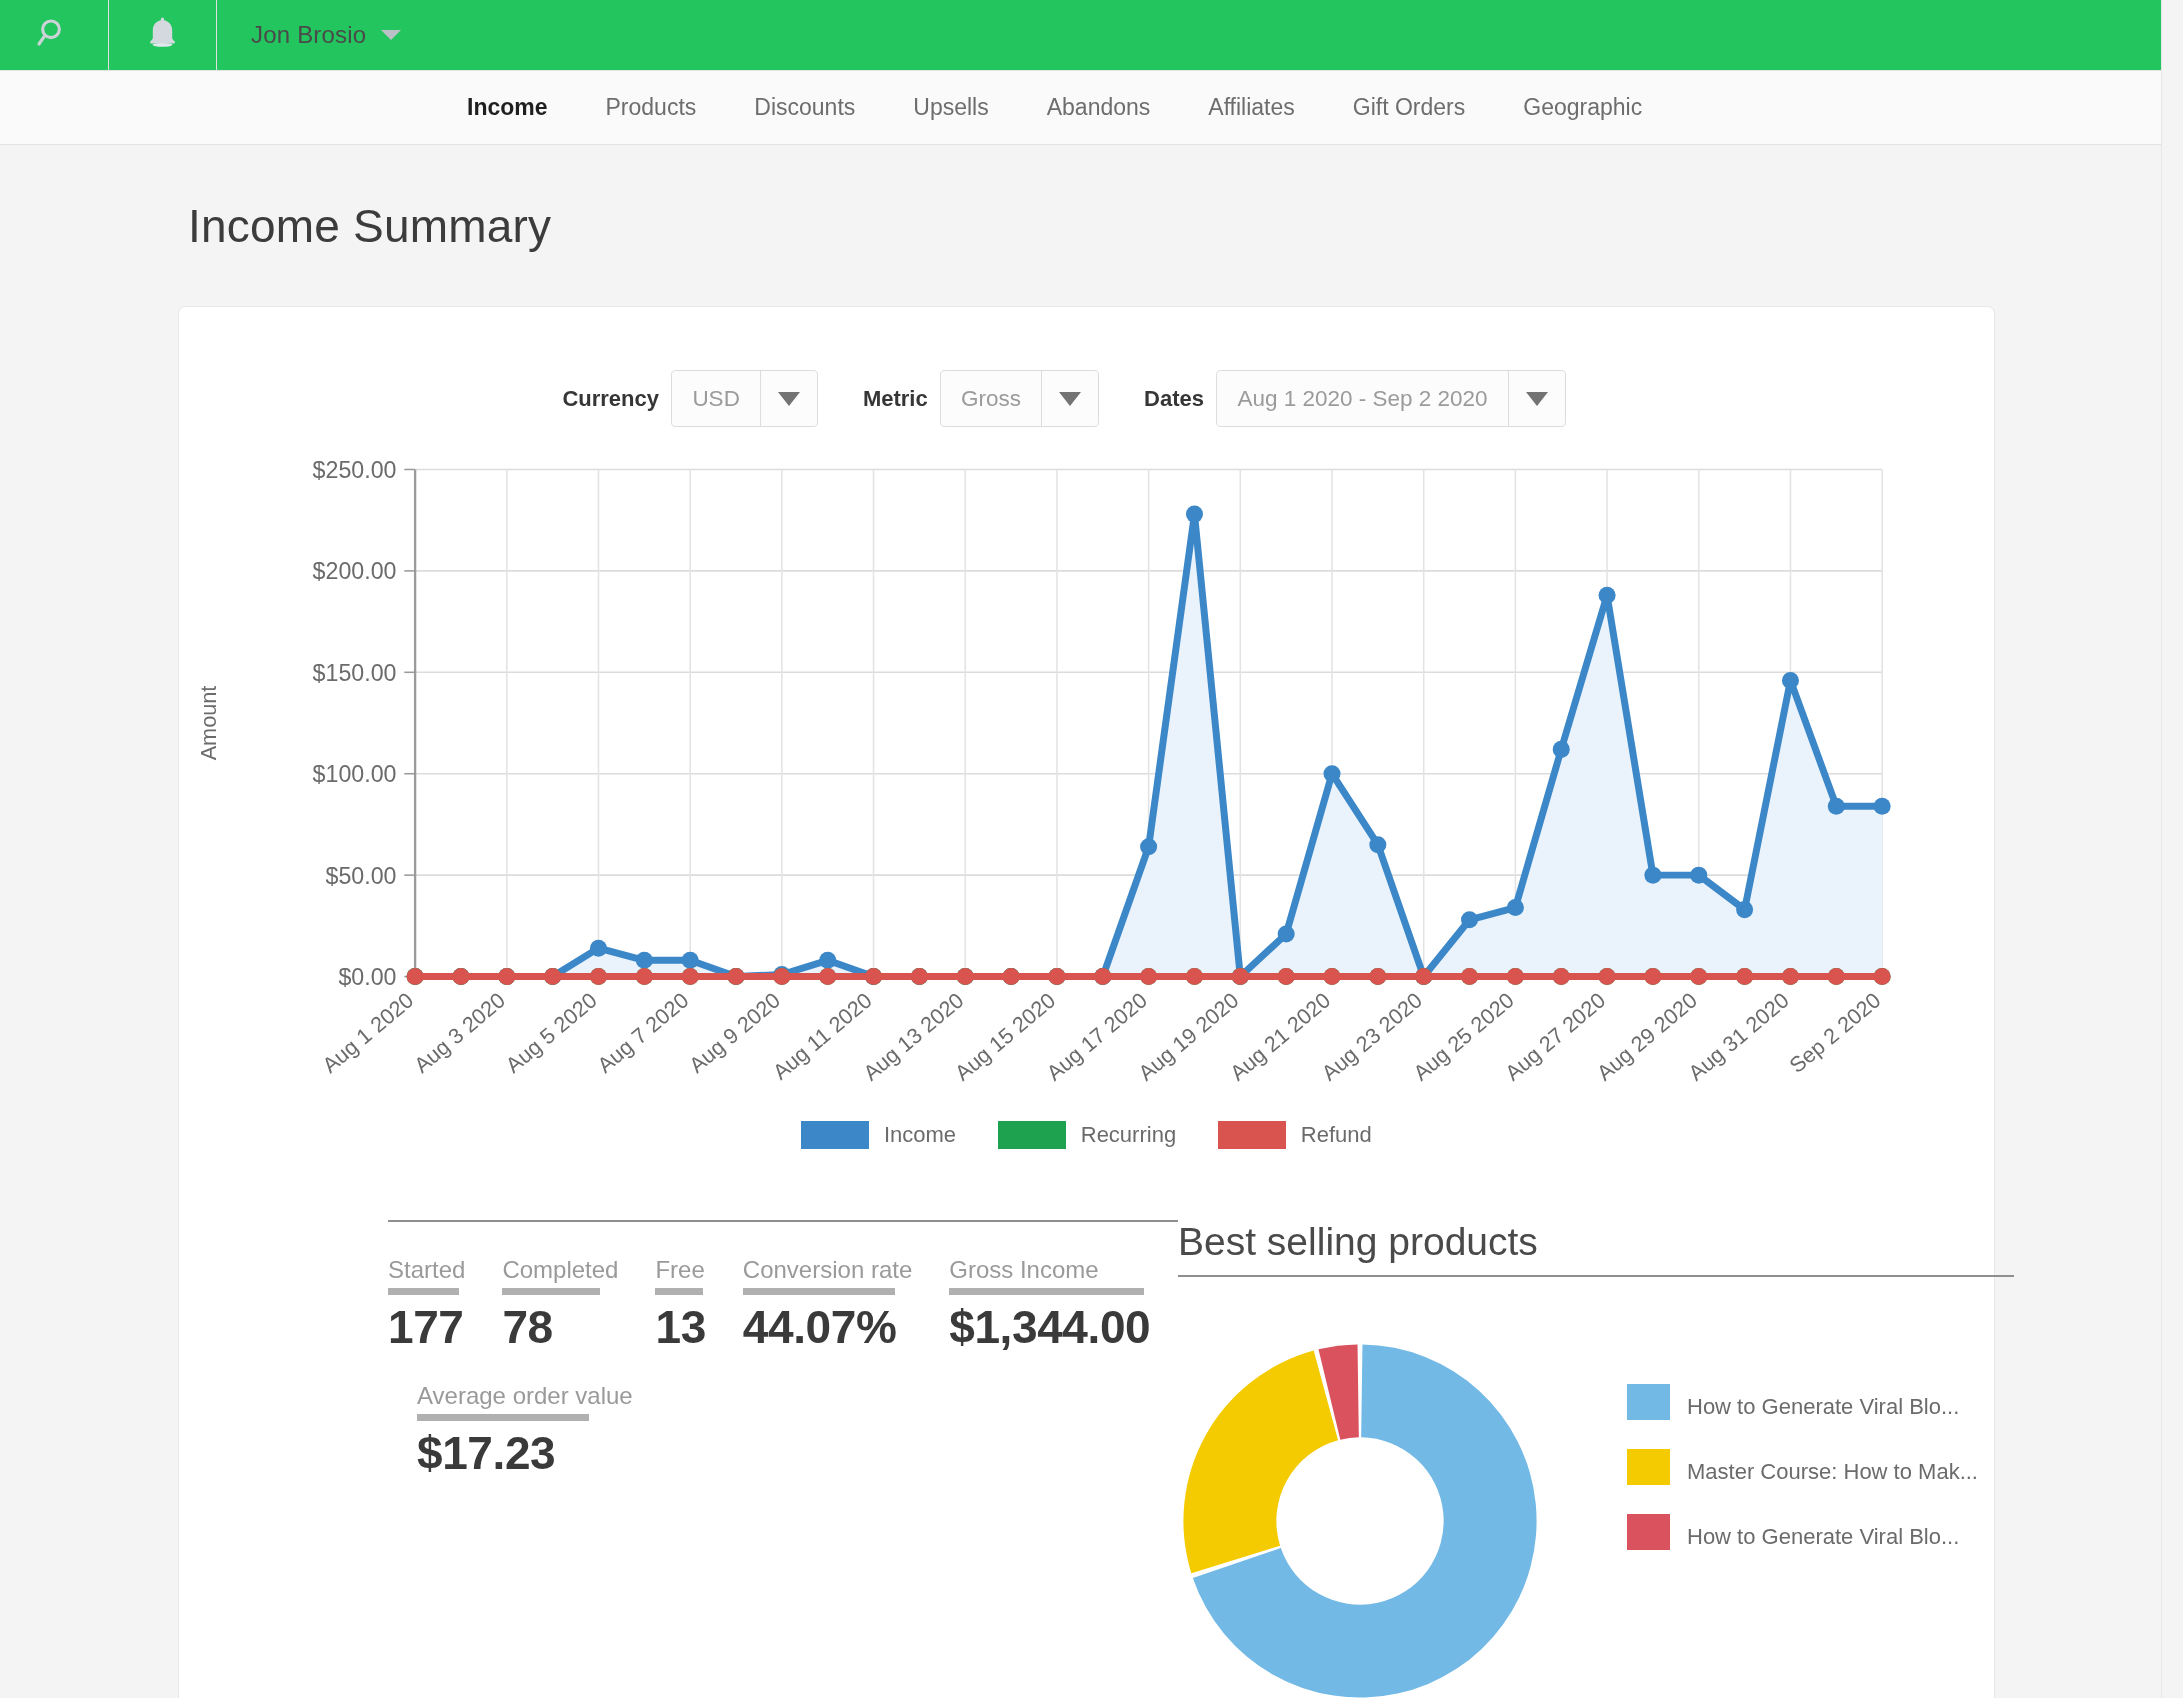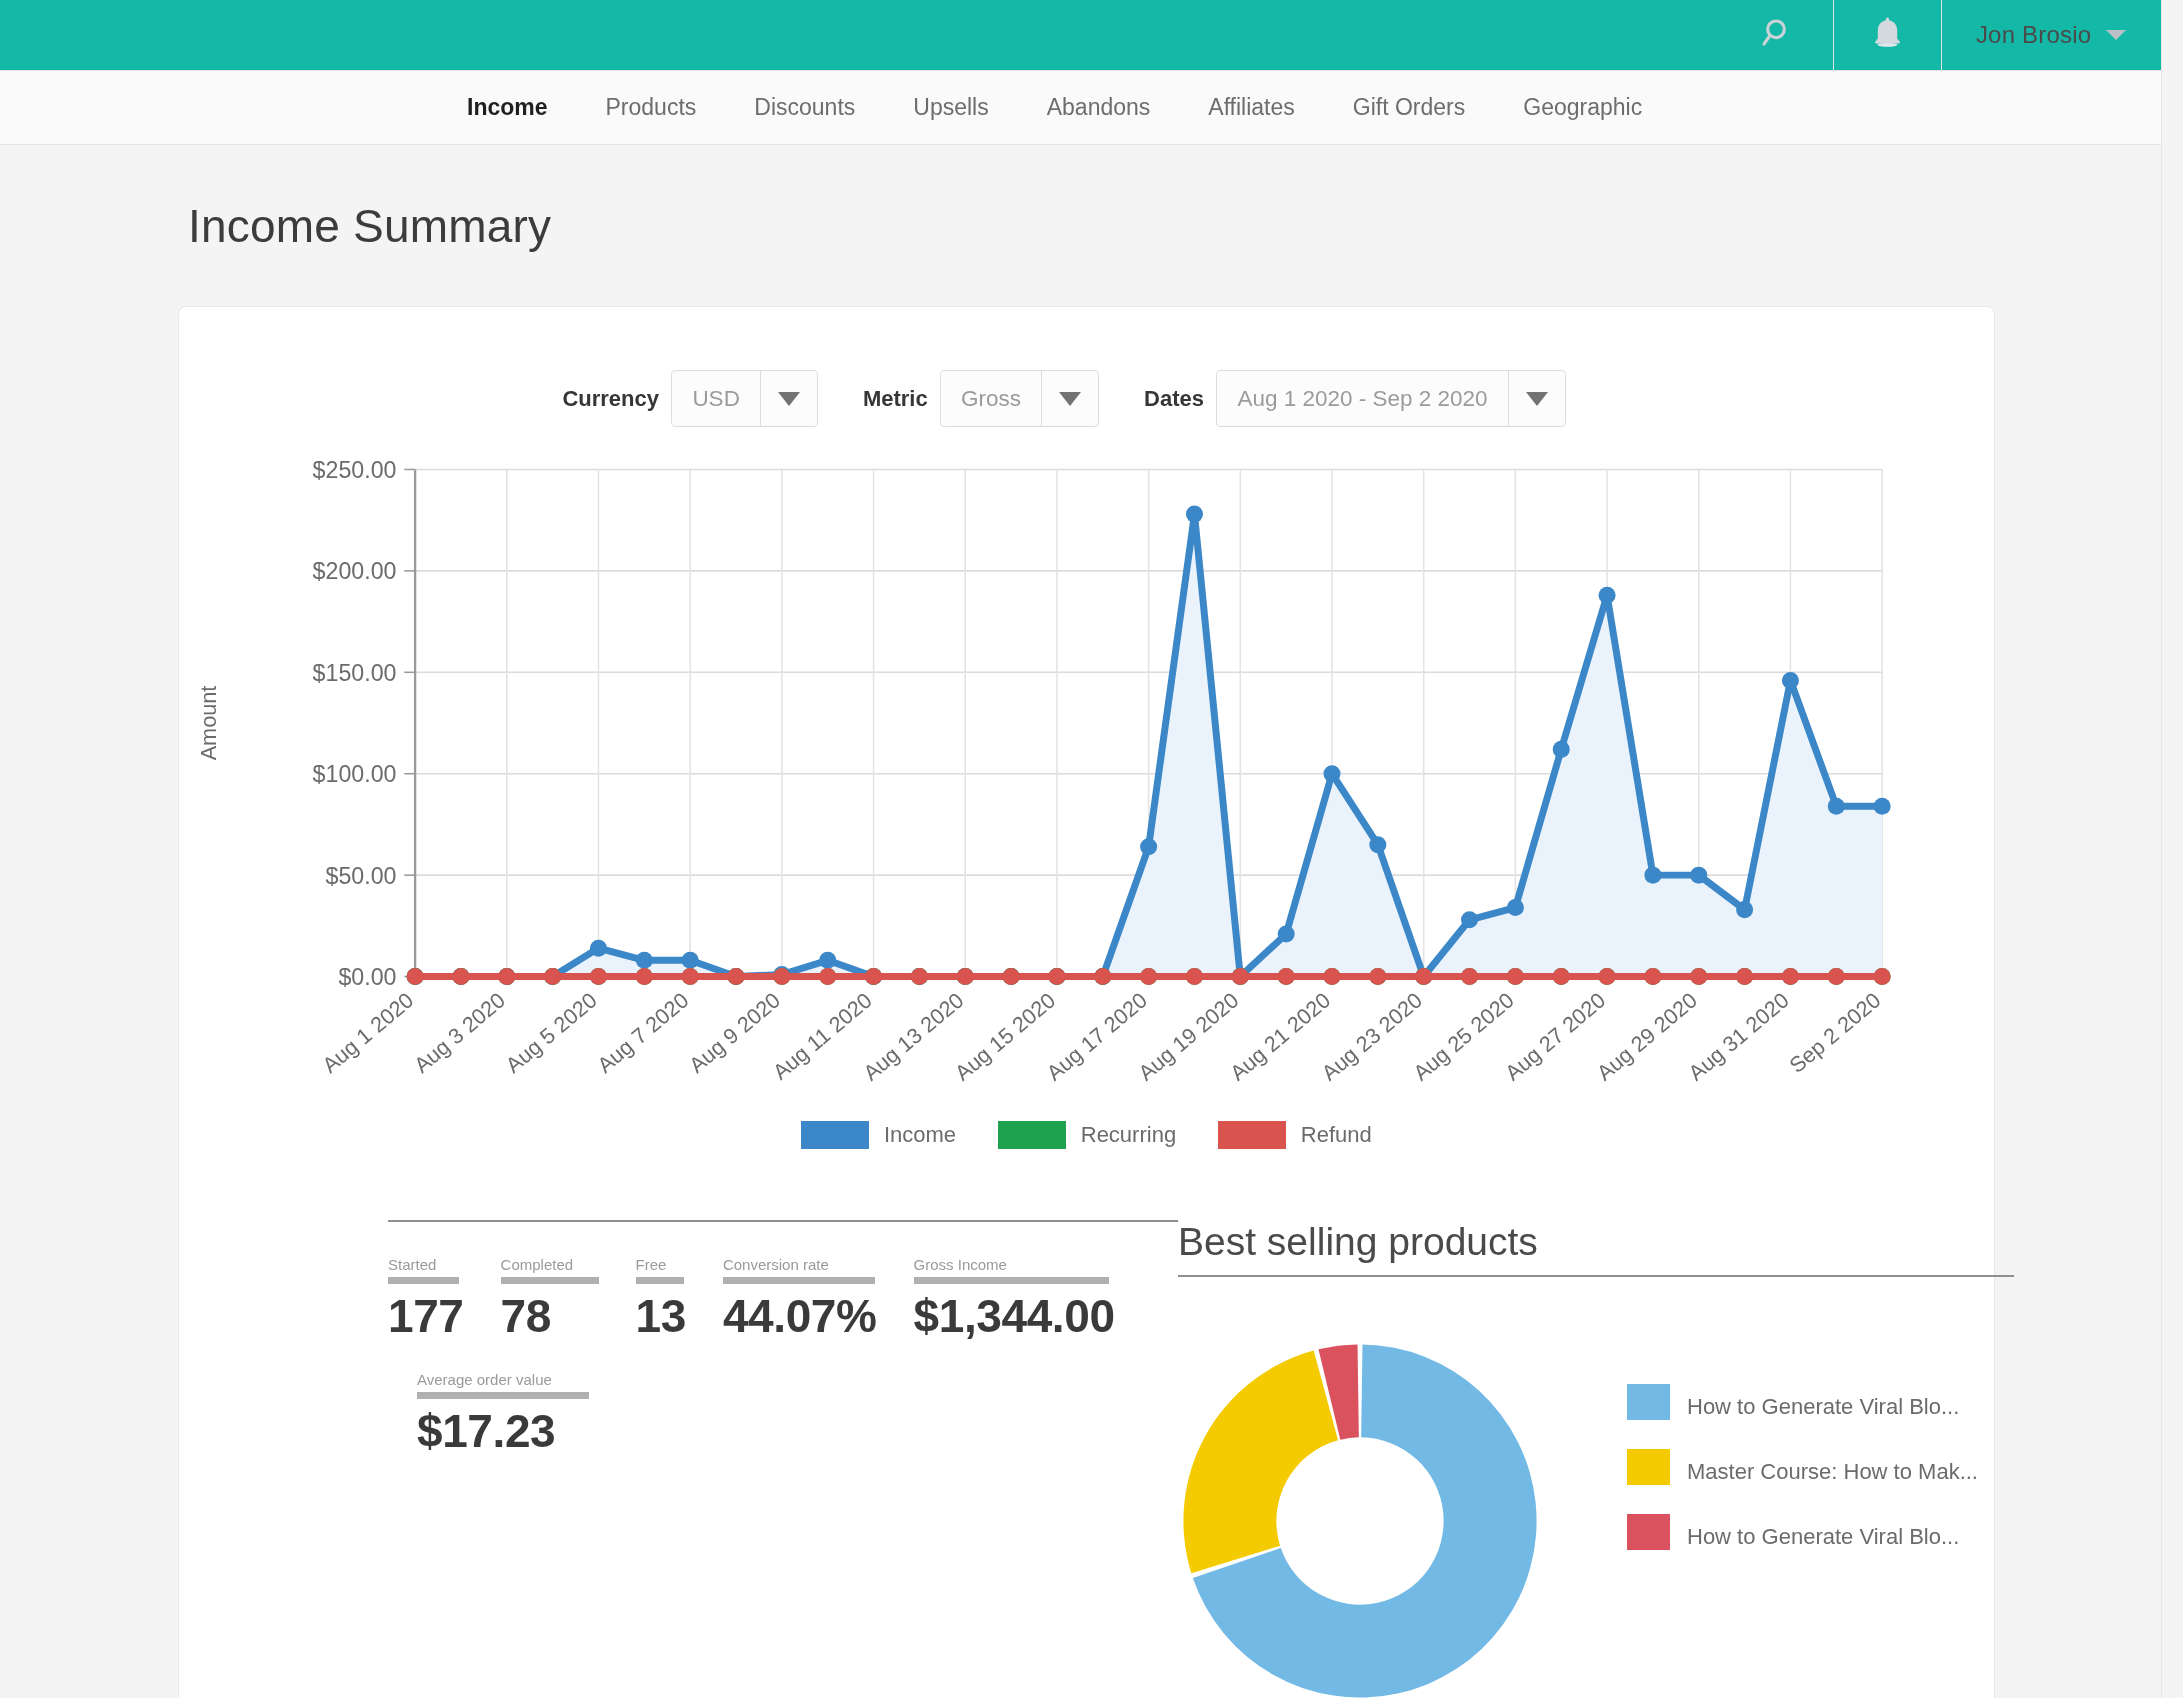--- a/index.html
+++ b/index.html
@@ -7,24 +7,23 @@
     width: 2183px;
     height: 1699px;
     background: #f4f4f4;
     font-family: "Liberation Sans", sans-serif;
     -webkit-font-smoothing: antialiased;
   }
 
   
   .topbar {
     height: 71px;
-    background: #14b8a6;
-    display: flex;
-    align-items: center;
-    justify-content: flex-end;
+    background: #22c55e;
+    display: flex;
+    align-items: center;
     padding-right: 23px;
     border-bottom: 0.8px solid #e3e3e3;
   }
   .topbar-cell {
     height: 71px;
     display: flex;
     align-items: center;
     justify-content: center;
     padding: 0 34px;
     border-left: 0.8px solid #e0e0e0;
@@ -175,21 +174,21 @@
   .panel-left .panel-rule { width: 790px; }
   .panel-right .panel-rule { width: 836px; }
 
   .stats-row {
     display: flex;
     align-items: flex-start;
     margin-bottom: 28px;
   }
   .stat { margin-right: 37px; }
   .stat-label {
-    font-size: 15px;
+    font-size: 24px;
     color: #9a9a9a;
     margin-bottom: 4.6px;
     white-space: nowrap;
   }
   .stat-underline {
     height: 7px;
     background: #b0b0b0;
     margin-bottom: 4.6px;
   }
   .stat-value {

